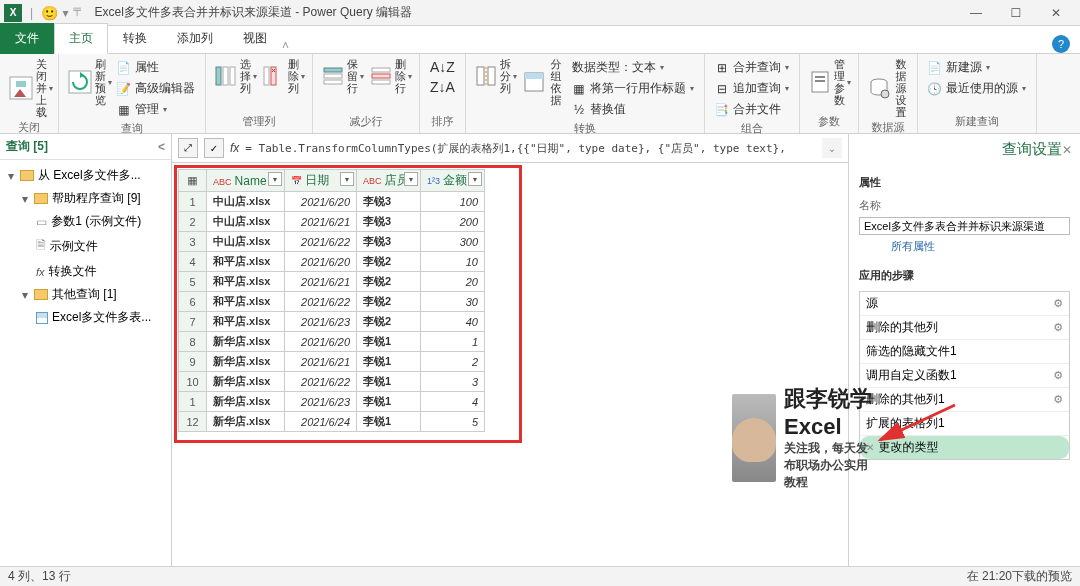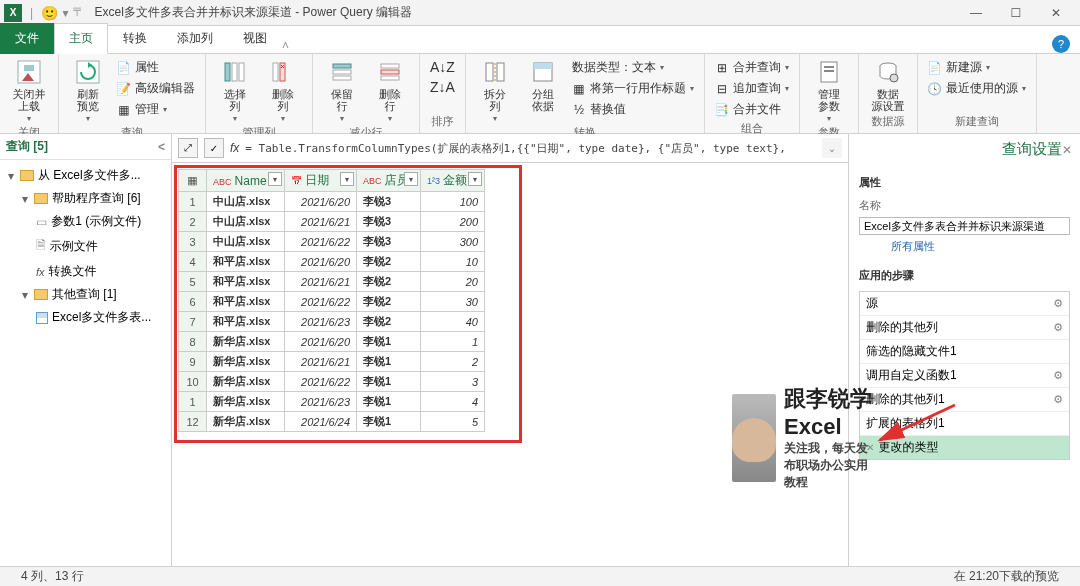--- a/index.html
+++ b/index.html
@@ -19,21 +19,21 @@
 .rtab.active { background: #1a7b45; color: #fff; }
 .rtab.hometab { background: #fff; border-color: #d0d0d0; border-bottom-color: #fff; color: #217346; }
 .help-q { margin-left: auto; margin-right: 10px; width: 18px; height: 18px; border-radius: 50%; background: #2288cc; color: #fff; display: flex; align-items: center; justify-content: center; font-size: 11px; }
 .arrow-up { margin-right: 6px; color: #999; }
 
 
 .ribbon { height: 80px; display: flex; background: #f7f7f7; border-bottom: 1px solid #d0d0d0; }
 .rgroup { border-right: 1px solid #d9d9d9; padding: 4px 8px 2px; display: flex; flex-direction: column; }
 .rgroup-inner { flex: 1; display: flex; align-items: flex-start; gap: 6px; }
 .rgroup-label { text-align: center; color: #666; font-size: 11px; padding: 2px 0; }
-.rbig { display: flex; flex-direction: column; align-items: center; gap: 2px; color: #333; width: 42px; justify-content: space-between; }
+.rbig { display: flex; flex-direction: row; align-items: center; gap: 2px; color: #333; width: 42px; justify-content: space-between; }
 .rbig .rbig-icon { width: 28px; height: 28px; display: flex; align-items: center; justify-content: center; }
 .rbig .rbig-text { font-size: 11px; line-height: 1.1; text-align: center; white-space: pre-line; }
 .rsmall { display: flex; align-items: center; gap: 4px; color: #333; font-size: 11px; padding: 1px 2px; }
 .rsmall .ico { width: 14px; height: 14px; display: flex; align-items: center; justify-content: center; }
 .rstack { display: flex; flex-direction: column; gap: 2px; }
 .dd-caret { font-size: 8px; color: #666; }
 
 
 .main { display: flex; height: calc(586px - 26px - 28px - 80px - 20px); }
 
@@ -79,27 +79,27 @@
 .settings { width: 232px; border-left: 1px solid #d0d0d0; background: #fff; display: flex; flex-direction: column; }
 .settings-head { padding: 6px 8px; display: flex; justify-content: flex-end; align-items: center; margin-left: 27px; }
 .settings-head-title { font-size: 15px; color: #217346; }
 .set-section { padding: 6px 10px 0; }
 .set-section-title { font-size: 11px; color: #666; padding: 4px 0; }
 .set-name-input { border: 1px solid #bbb; padding: 2px 4px; width: 100%; font-size: 11px; }
 .set-link { color: #2266aa; font-size: 11px; padding: 4px 0; display: inline-block; margin-left: 32px; }
 .steps { border: 1px solid #ccc; margin-top: 4px; }
 .step { display: flex; align-items: center; justify-content: space-between; padding: 3px 6px; font-size: 11px; border-bottom: 1px solid #eee; }
 .step:last-child { border-bottom: none; }
-.step.active { background: #bfe7cf; }
+.step.active { background: #bfe7cf; border-radius: 9px; }
 .step .gear { color: #888; font-size: 11px; }
 .step .xmark { color: #888; margin-right: 4px; font-size: 10px; }
 .red-arrow { position: absolute; right: 120px; top: 400px; pointer-events: none; }
 
 
-.statusbar { position: absolute; bottom: 0; left: 0; right: 0; height: 20px; background: #f3f3f3; border-top: 1px solid #d0d0d0; display: flex; align-items: center; padding: 0 21px; font-size: 11px; color: #444; justify-content: space-between; }
+.statusbar { position: absolute; bottom: 0; left: 0; right: 0; height: 20px; background: #f3f3f3; border-top: 1px solid #d0d0d0; display: flex; align-items: center; padding: 0 8px; font-size: 11px; color: #444; justify-content: space-between; }
 
 svg { display: block; }
 </style>
 </head>
 <body>
 
 <div class="titlebar">
   <div class="icon-sq">X</div>
   <span class="sep">|</span>
   <span class="smile">🙂</span>
@@ -375,21 +375,21 @@
     </div>
     <div class="qtree">
       <div class="qnode">
           <span class="qcaret">▾</span>
           <span class="qfolder"></span>
           <span>从 Excel多文件多...</span>
         </div>
       <div class="qnode qindent1">
           <span class="qcaret">▾</span>
           <span class="qfolder"></span>
-          <span>帮助程序查询 [6]</span>
+          <span>帮助程序查询 [9]</span>
         </div>
       <div class="qnode qindent2">
           <span style="color:#888">▭</span>
           <span>参数1 (示例文件)</span>
         </div>
       <div class="qnode qindent2">
           <span style="color:#888">🗎</span>
           <span>示例文件</span>
         </div>
       <div class="qnode qindent2">

